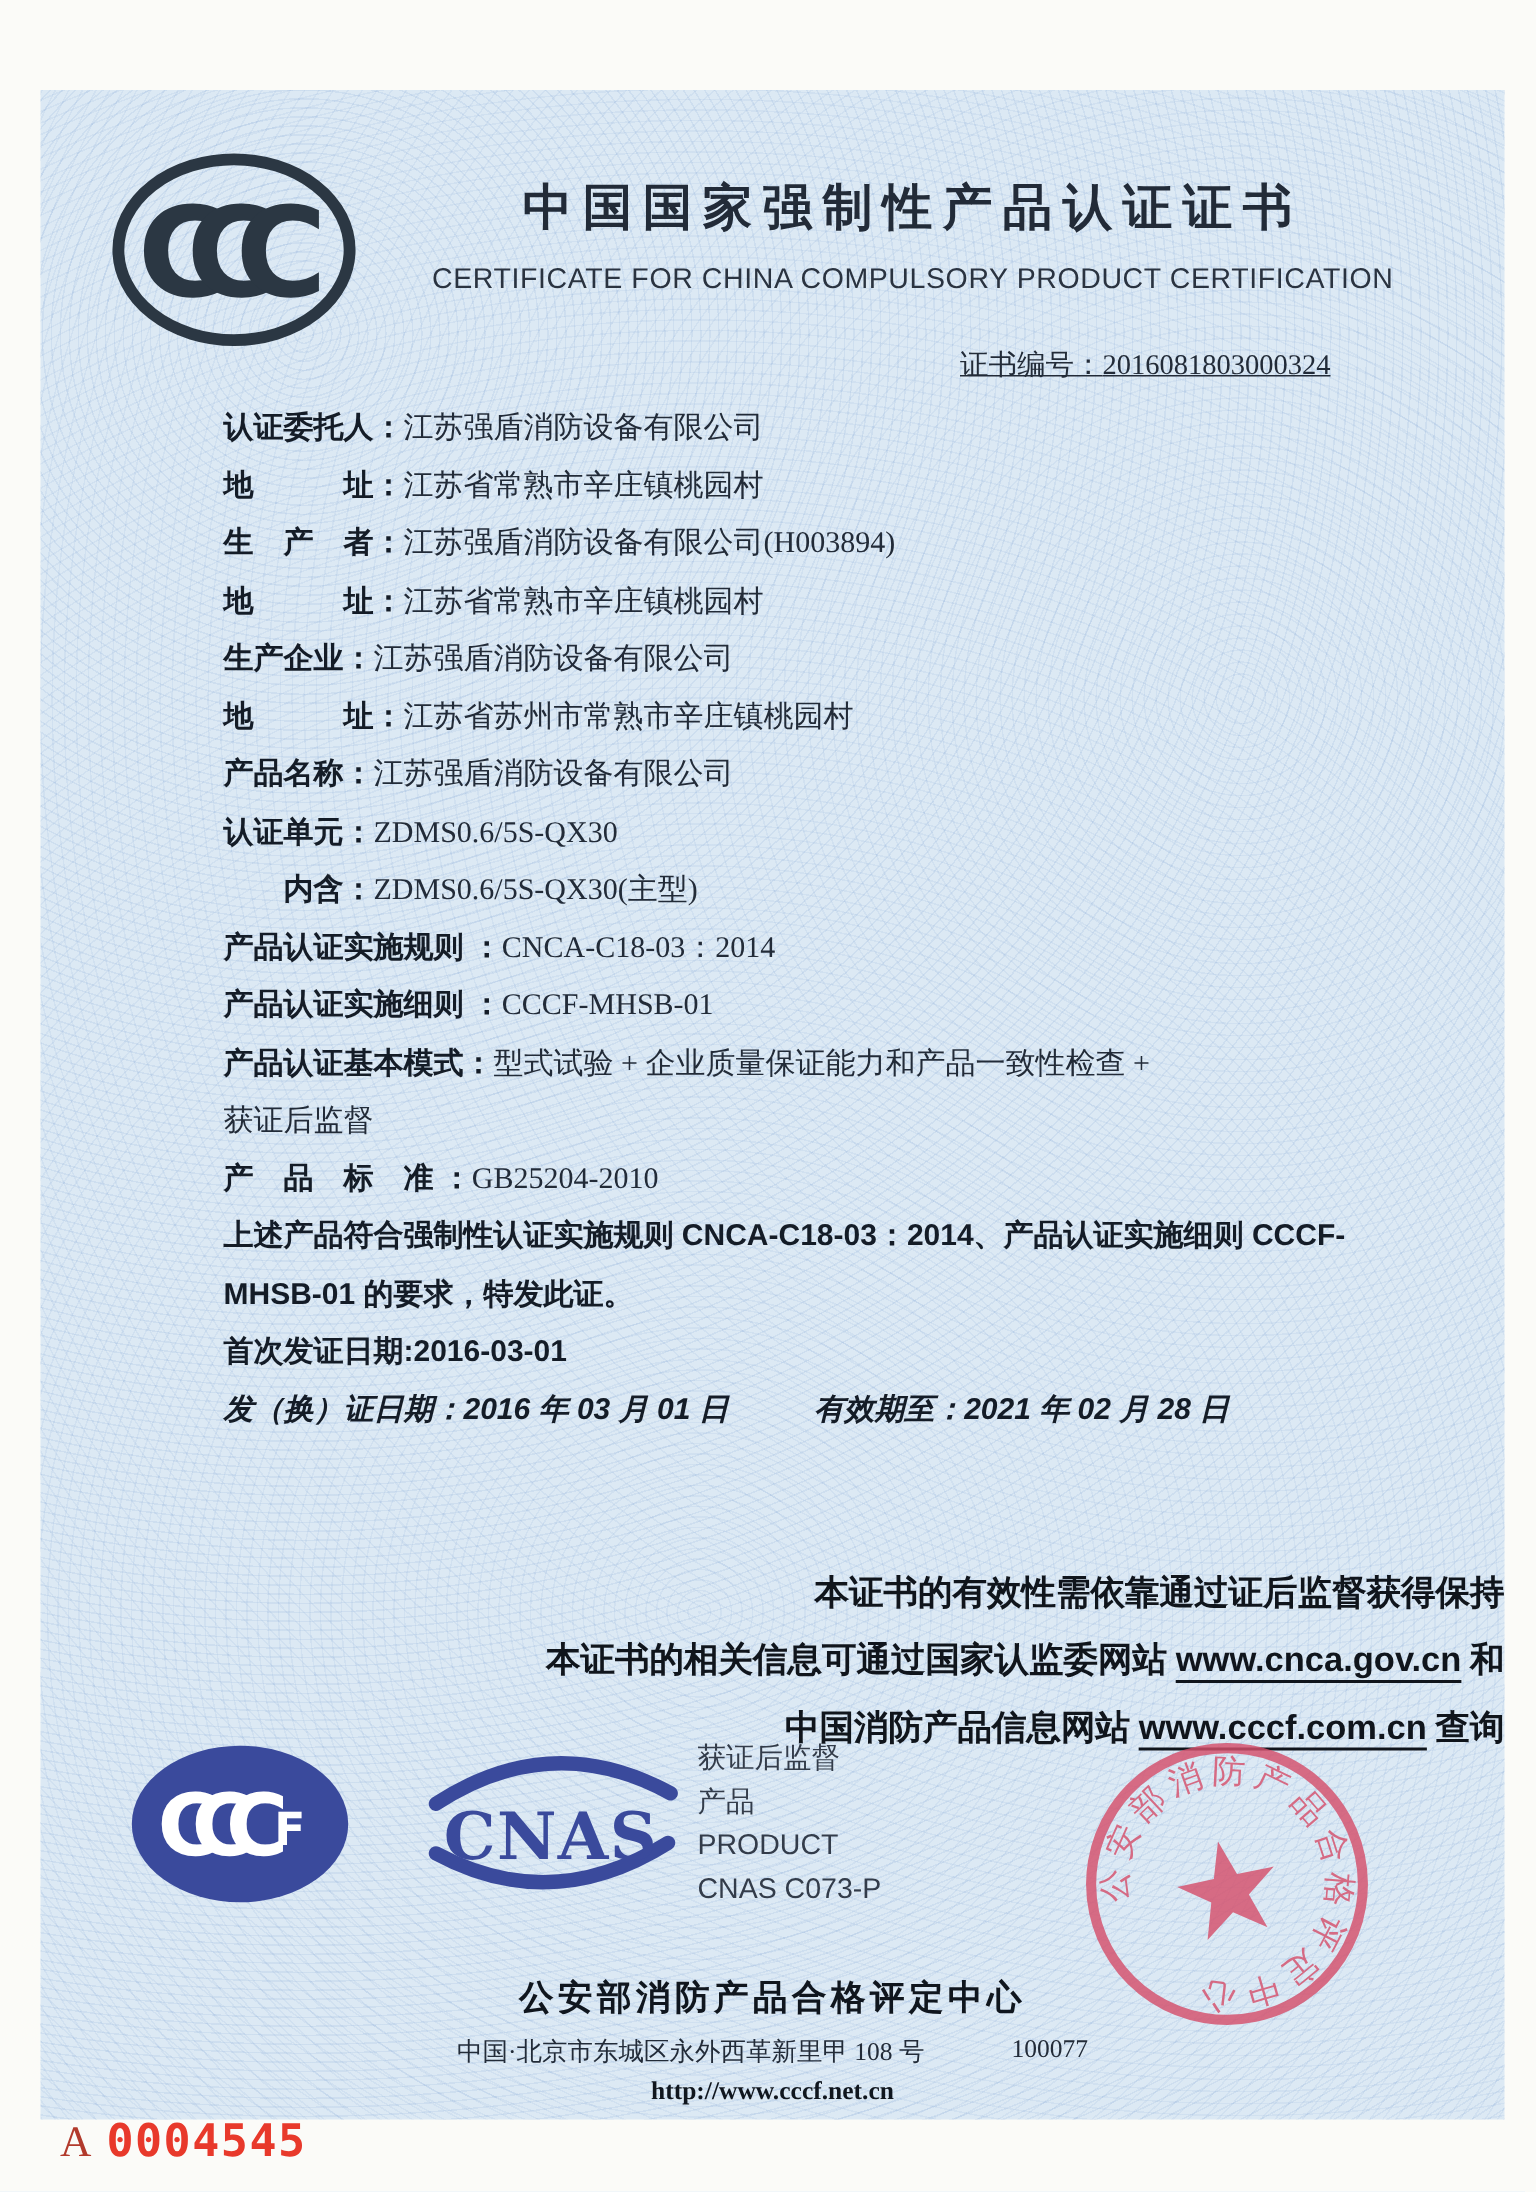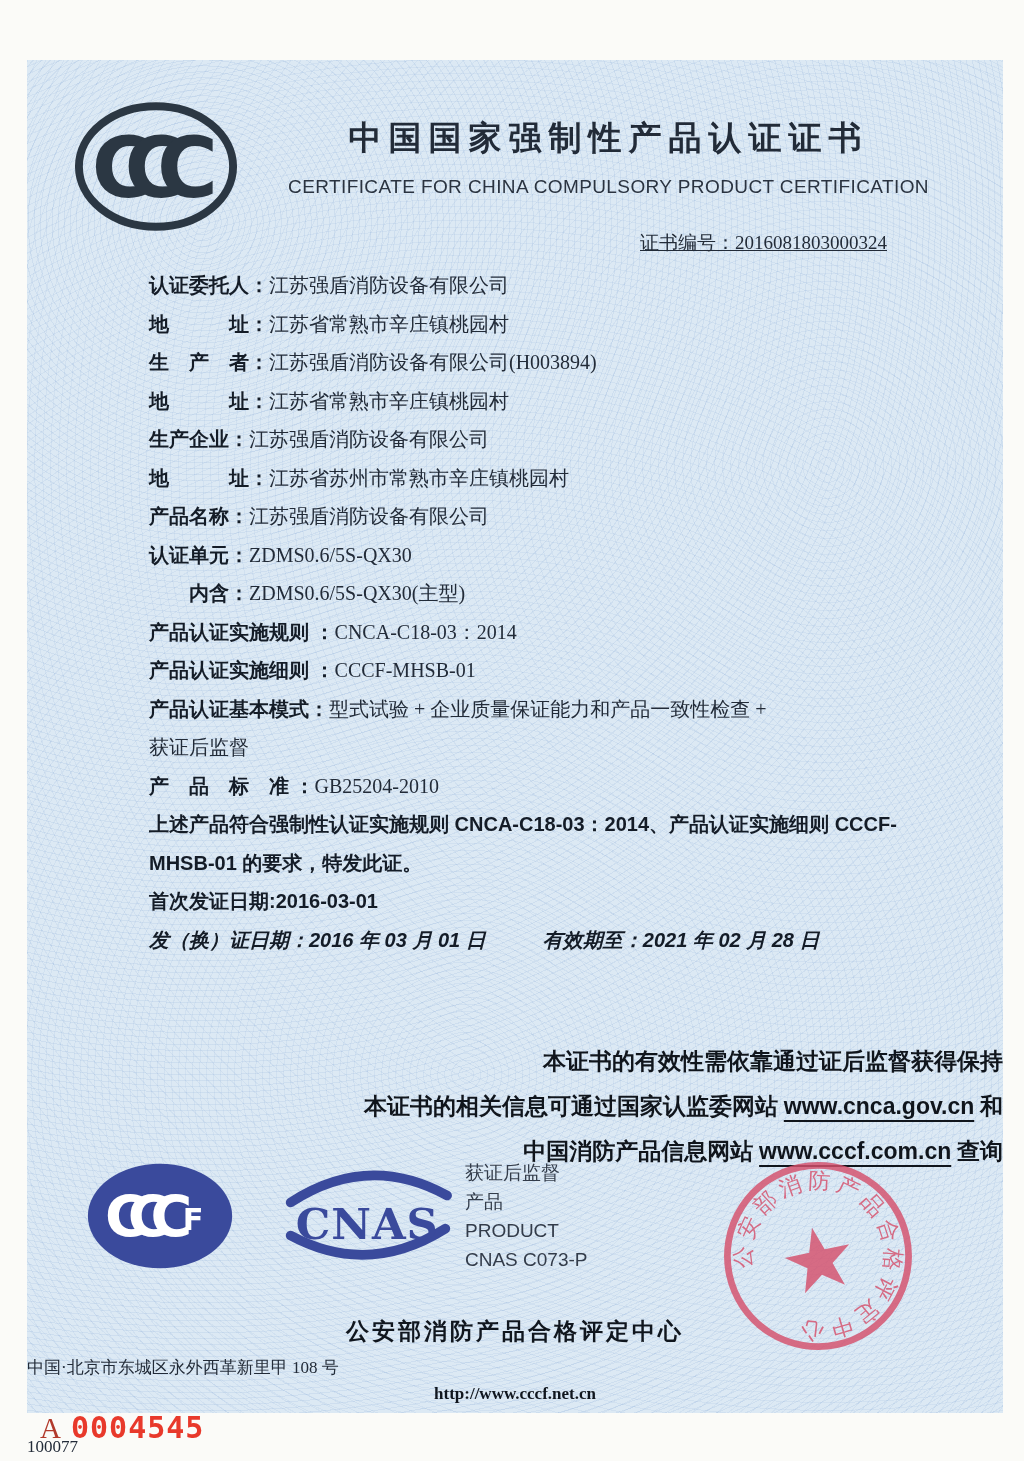--- a/index.html
+++ b/index.html
@@ -36,21 +36,21 @@
   .cccf-logo { position:absolute; left:57px; top:1100px; width:152px; height:112px; }
   .cnas-logo { position:absolute; left:255px; top:1106px; width:172px; height:100px; }
   .accreditation { position:absolute; left:438px; top:1098px; font-size:19px; line-height:29px; color:#333c4a; }
   .accreditation .cn { font-family:"Liberation Serif",serif; }
   .stamp { position:absolute; left:685px; top:1090px; width:212px; height:212px; z-index:1; }
   .stamp-label { position:absolute; left:652px; top:1172px; z-index:2;
                  font-family:"Liberation Serif",serif; font-size:21px; letter-spacing:2px; color:#3c3535; white-space:nowrap; }
   .footer-issuer { position:absolute; left:0; right:0; top:1256px; text-align:center;
                    font-size:23px; font-weight:bold; letter-spacing:3px; color:#10161e; }
   .footer-address { position:absolute; left:0; right:0; top:1296px; display:flex; justify-content:center; gap:58px;
-                    font-family:"Liberation Serif",serif; font-size:17px; color:#222b38;flex-direction:column; }
+                    font-family:"Liberation Serif",serif; font-size:17px; color:#222b38; }
   .footer-url { position:absolute; left:0; right:0; top:1324px; text-align:center;
                 font-family:"Liberation Serif",serif; font-weight:bold; font-size:17px; color:#10161e; }
   .serial { position:absolute; left:40px; top:1410px; display:flex; gap:10px; align-items:baseline; }
   .serial-prefix { font-family:"Liberation Serif",serif; font-size:29px; color:#b23a2c; }
   .serial-number { font-family:"DejaVu Sans Mono",monospace; font-weight:bold; font-size:30px; letter-spacing:1px; color:#e8392b; }
 </style>
 </head>
 <body>
 
 <div class="page">

